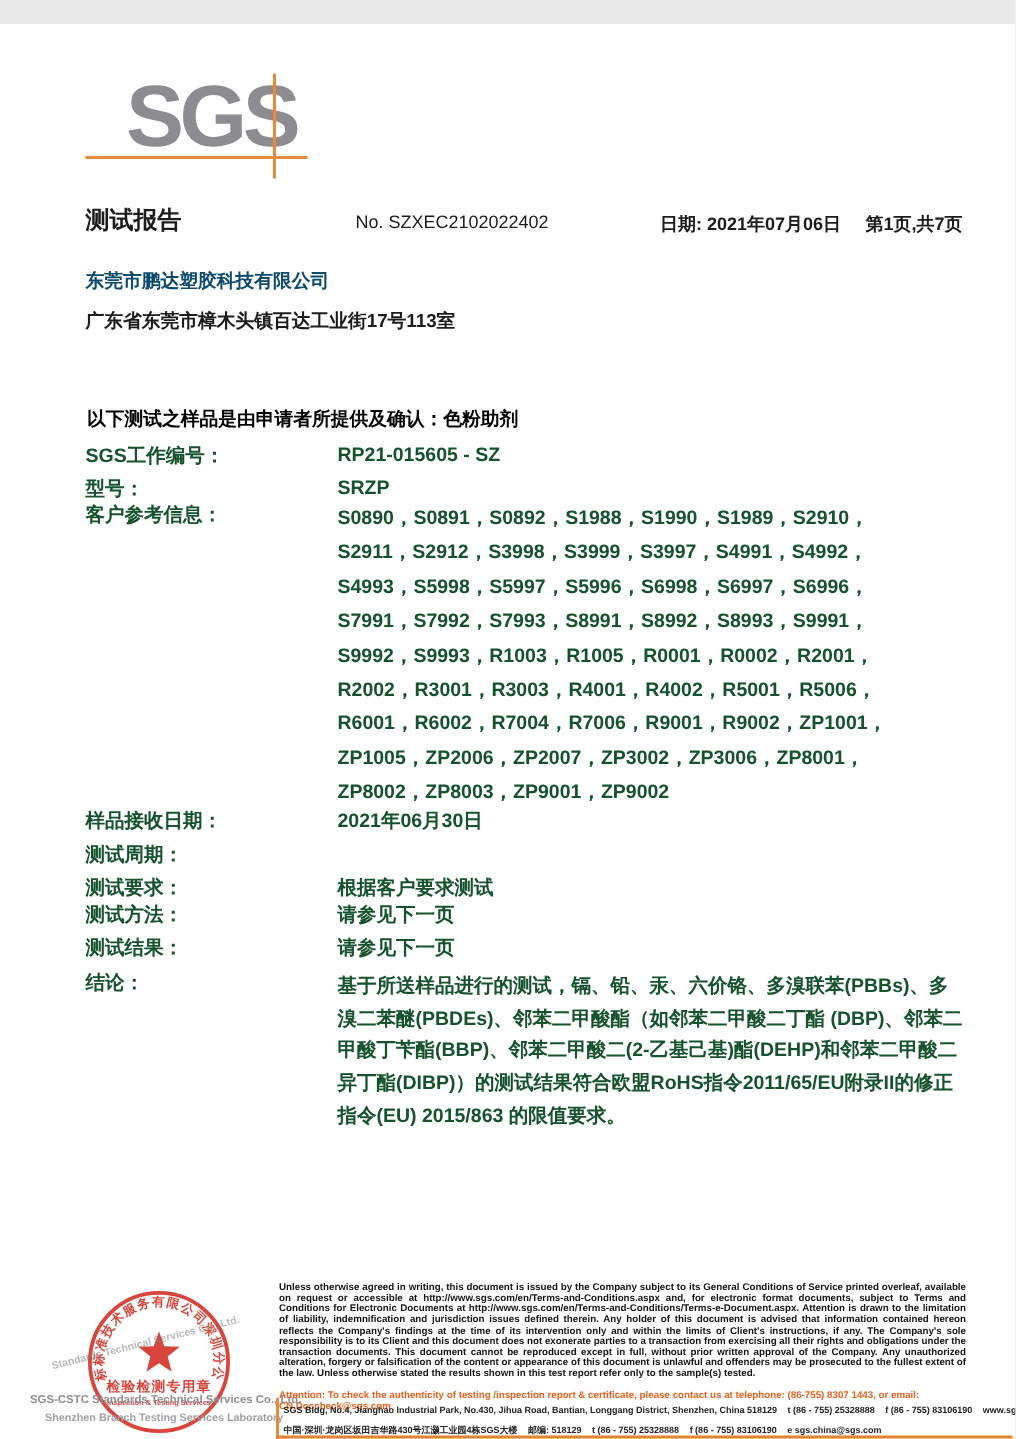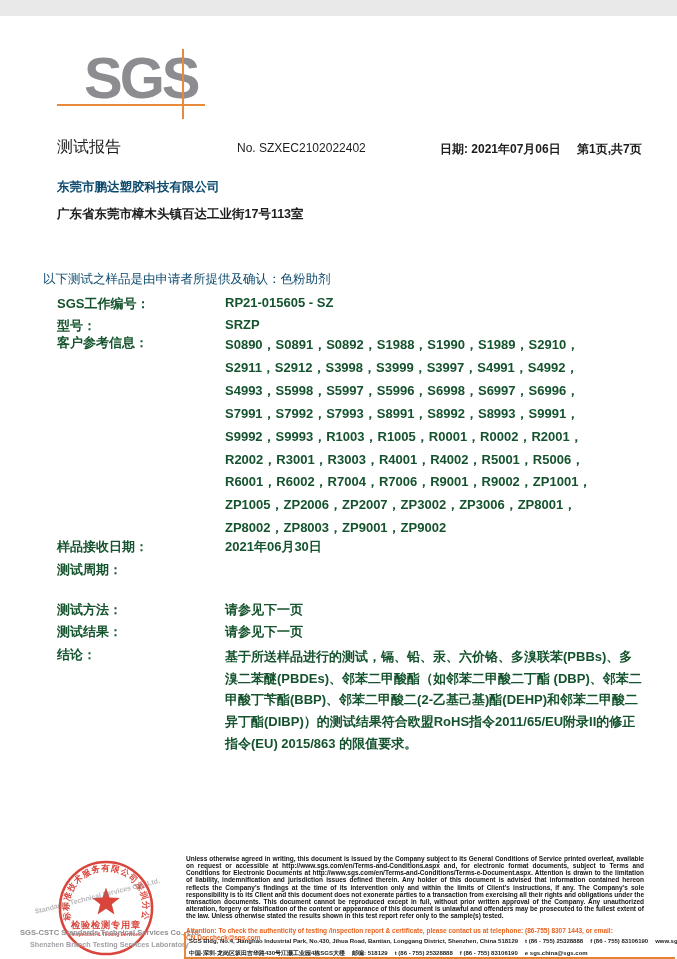--- a/index.html
+++ b/index.html
@@ -6,28 +6,28 @@
   .page{
     position:relative;width:677px;height:959px;margin:16px auto;background:#ffffff;
     font-family:"Liberation Sans","DejaVu Sans",sans-serif;color:#222;overflow:hidden;
   }
   
   .logo-text{position:absolute;left:84px;top:33px;font-size:58px;line-height:1;font-weight:700;
     color:#8C8C91;letter-spacing:-3px;}
   .logo-hline{position:absolute;left:57px;top:88px;width:148px;height:2px;background:#E88A3C;}
   .logo-vline{position:absolute;left:182px;top:33px;width:2px;height:70px;background:#E88A3C;}
   
-  .hdr-title{position:absolute;left:57px;top:121px;font-size:16px;font-weight:400;color:#1c1c1c;}
+  .hdr-title{position:absolute;left:57px;top:121px;font-size:16px;font-weight:700;color:#1c1c1c;}
   .hdr-no{position:absolute;left:237px;top:125px;font-size:12px;font-weight:400;color:#1c1c1c;}
   .hdr-date{position:absolute;left:440px;top:125px;font-size:12px;font-weight:700;color:#1c1c1c;}
   .hdr-page{position:absolute;left:577px;top:125px;font-size:12px;font-weight:700;color:#1c1c1c;}
   
   .company{position:absolute;left:57px;top:163px;font-size:12.5px;font-weight:700;color:#0c4a6e;}
   .addr{position:absolute;left:57px;top:190px;font-size:12.5px;font-weight:700;color:#1c1c1c;}
-  .intro{position:absolute;left:43px;top:255px;font-size:12.5px;font-weight:400;color:#0c4a6e;}
+  .intro{position:absolute;left:58px;top:255px;font-size:12.5px;font-weight:700;color:#000000;}
   
   .frow{position:absolute;left:57px;width:595px;font-size:13px;font-weight:700;color:#14532d;}
   .flabel{display:inline-block;}
   .fvalue{position:absolute;left:168px;top:0;white-space:nowrap;}
   .fvalue.multiline{white-space:pre-line;line-height:22.9px;}
   .fvalue.para{white-space:normal;width:418px;line-height:21.7px;}
   
   .seal{position:absolute;left:57px;top:843px;width:98px;height:98px;opacity:.92;}
   .ghost-stamp{position:absolute;left:34px;top:892px;width:210px;font-size:7px;font-weight:700;
     color:rgba(125,125,130,.55);transform:rotate(-14deg);transform-origin:left top;}
@@ -86,20 +86,24 @@
 ZP1005，ZP2006，ZP2007，ZP3002，ZP3006，ZP8001，
 ZP8002，ZP8003，ZP9001，ZP9002</span>
   </div>
   <div class="frow" style="top:522px">
     <span class="flabel">样品接收日期：</span>
     <span class="fvalue">2021年06月30日</span>
   </div>
   <div class="frow" style="top:545px">
     <span class="flabel">测试周期：</span>
   </div>
+  <div class="frow" style="top:567px">
+    <span class="flabel">测试要求：</span>
+    <span class="fvalue">根据客户要求测试</span>
+  </div>
   <div class="frow" style="top:585px">
     <span class="flabel">测试方法：</span>
     <span class="fvalue">请参见下一页</span>
   </div>
   <div class="frow" style="top:607px">
     <span class="flabel">测试结果：</span>
     <span class="fvalue">请参见下一页</span>
   </div>
   <div class="frow" style="top:630px">
     <span class="flabel">结论：</span>

